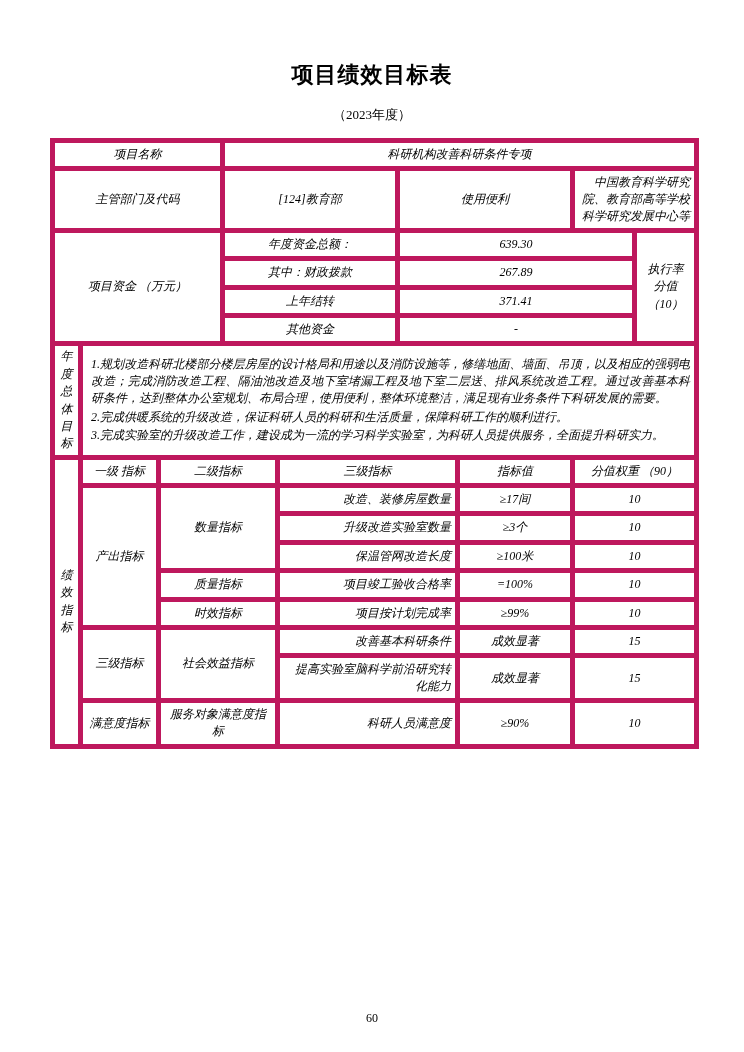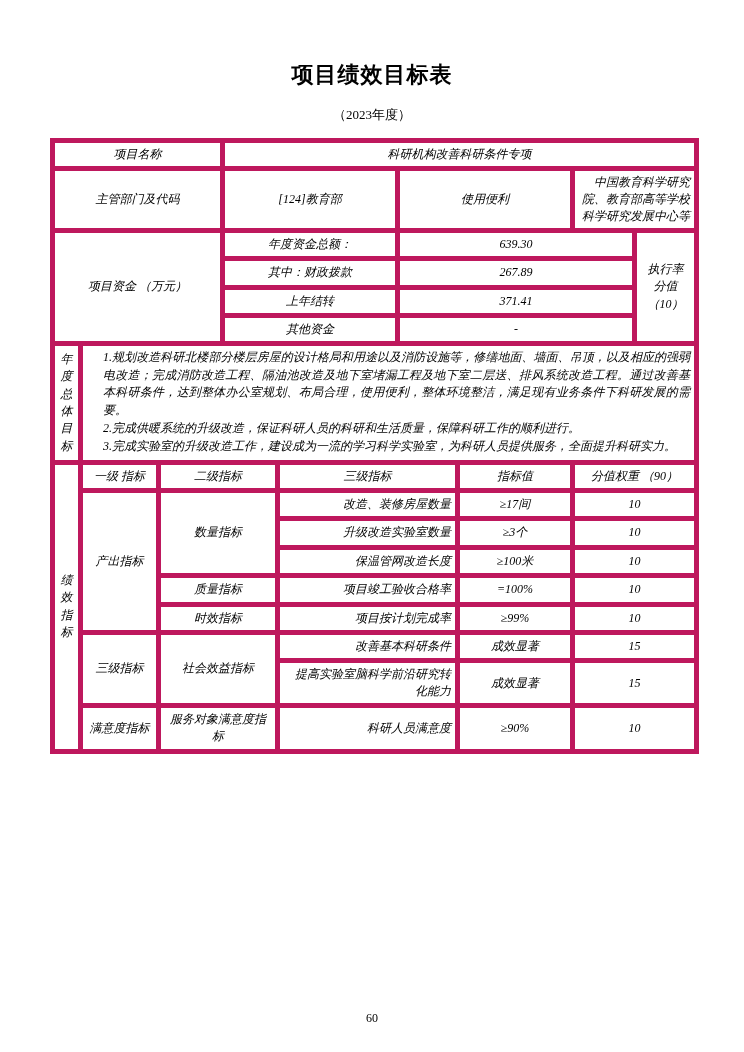--- a/index.html
+++ b/index.html
@@ -65,21 +65,21 @@
     display: block;
   }
 
   .goal-text {
     font-size: 12px;
     line-height: 1.65;
     text-align: justify;
     padding: 5px 7px 6px 7px;
   }
   .goal-text p {
-    margin: 0 0 1px 16px;
+    margin: 0 0 1px 4px;
     text-indent: 0;
   }
   .title-two-line {
     line-height: 1.3;
   }
   .pagenum {
     position: absolute;
     bottom: 26px;
     left: 0;
     width: 744px;

